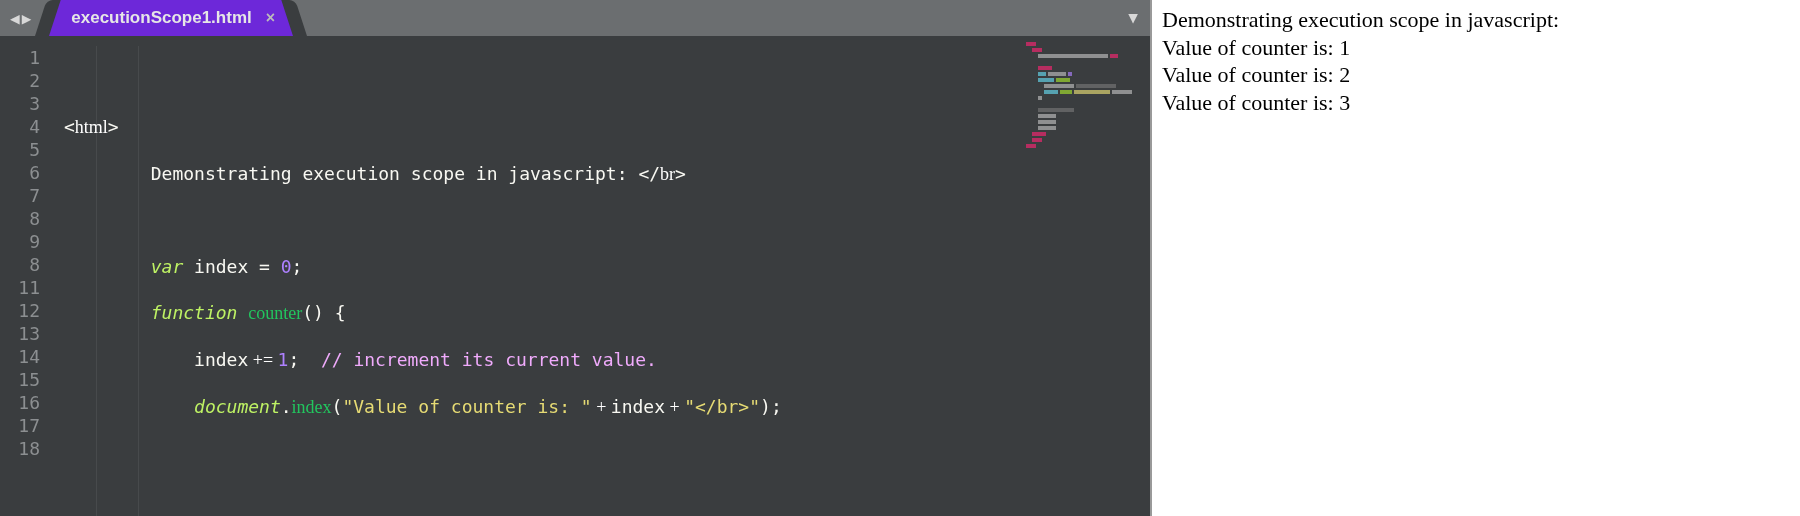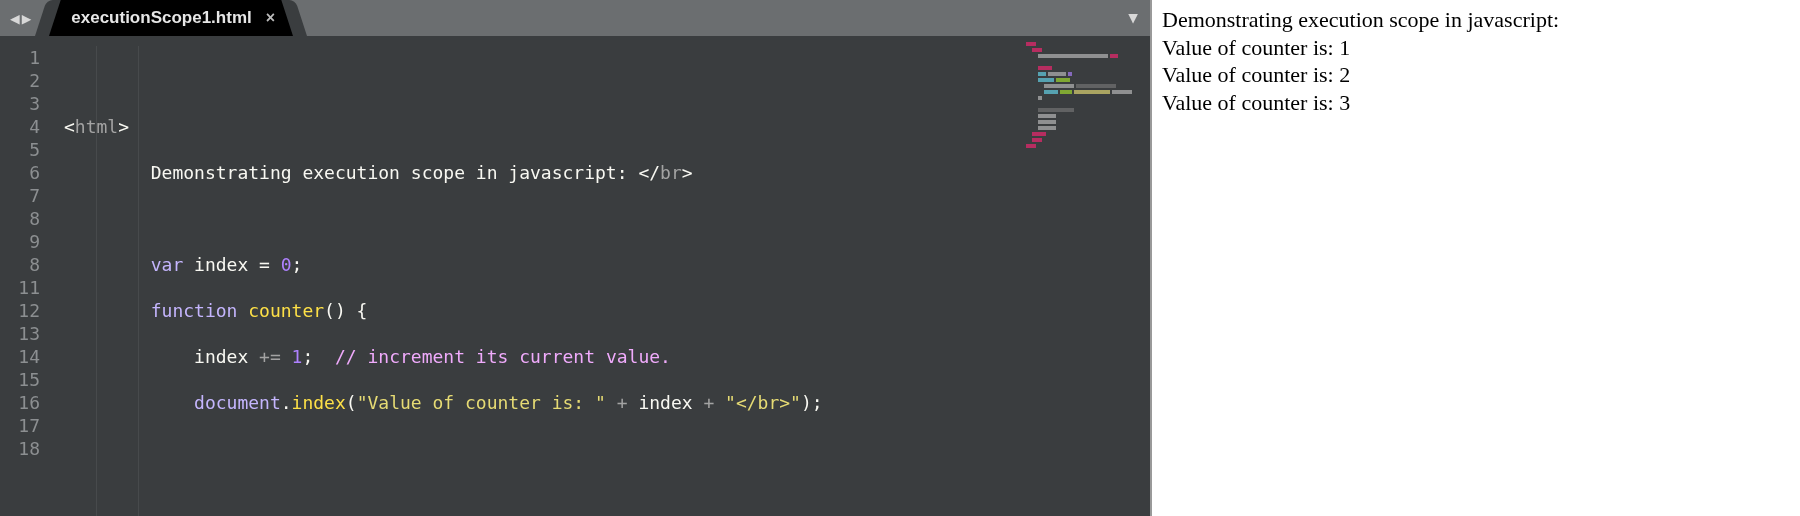--- a/index.html
+++ b/index.html
@@ -5,21 +5,21 @@
   * { box-sizing: border-box; margin: 0; padding: 0; }
   html, body { width: 1800px; height: 516px; overflow: hidden; font-family: Menlo, Consolas, "DejaVu Sans Mono", monospace; }
   .app { display: flex; width: 100%; height: 100%; }
   .editor-pane { width: 1150px; height: 100%; background: #3a3d3f; position: relative; display: flex; flex-direction: column; }
   .browser-pane { flex: 1; height: 100%; background: #ffffff; border-left: 2px solid #999; padding: 6px 10px; font-family: "Times New Roman", Times, serif; font-size: 22px; color: #000; line-height: 1.25; }
 
   
   .tab-bar { height: 40px; background: #6b6e70; display: flex; align-items: flex-end; position: relative; }
   .nav-arrows { display: flex; align-items: center; gap: 2px; padding: 0 10px 8px 10px; color: #d8d8d8; }
   .tab {
-    background: #000000;
+    background: #6d28d9;
     color: #e6e6e6;
     font-size: 17px;
     padding: 8px 18px 8px 22px;
     border-top-left-radius: 8px;
     border-top-right-radius: 8px;
     display: flex;
     align-items: center;
     gap: 14px;
     position: relative;
     margin-left: 8px;
@@ -49,23 +49,23 @@
   .tab .close { font-size: 16px; color: #bbb; }
   .overflow-caret { position: absolute; right: 12px; top: 8px; color: #d8d8d8; }
 
   
   .code-area { flex: 1; display: flex; position: relative; font-size: 18px; line-height: 23px; }
   .gutter { width: 54px; background: #3a3d3f; text-align: right; padding: 10px 14px 0 0; color: #8c8f91; user-select: none; }
   .code { flex: 1; padding: 10px 0 0 10px; color: #e8e8e8; white-space: pre; position: relative; }
   .indent-guide { position: absolute; top: 10px; bottom: 0; width: 1px; background: rgba(255,255,255,0.07); }
 
   
-  .c-tag   { color: #a3a3a3; }   
-  .c-kw    { color: #c4b5fd; }  
-  .c-fnname{ color: #fde047; }   
+  .c-tag   { color: #ffffff; font-family: Liberation Serif, serif; }   
+  .c-kw    { color: #bef264; font-style: italic; }  
+  .c-fnname{ color: #22c55e; font-family: Liberation Serif, serif; }   
   .c-num   { color: #ae81ff; }   
   .c-str   { color: #e6db74; }   
   .c-cmt   { color: #f0abfc; }   
   .c-plain { color: #f8f8f2; }
 
   
   .minimap {
     position: absolute;
     top: 42px; right: 4px;
     width: 120px; height: 150px;

